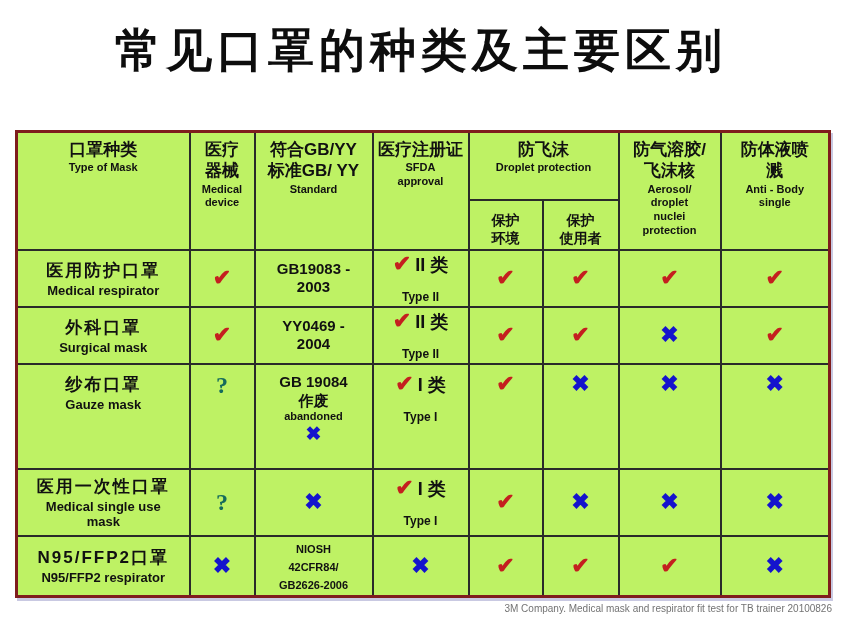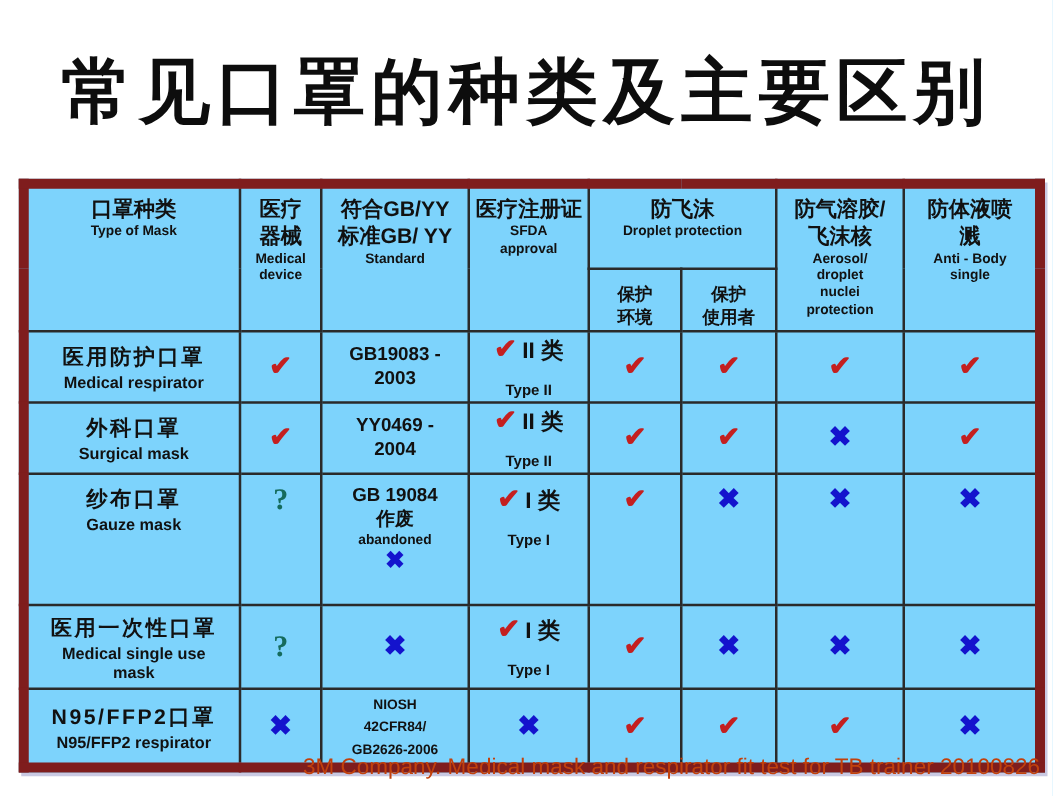--- a/index.html
+++ b/index.html
@@ -6,37 +6,37 @@
   html, body {
     width: 842px; height: 637px;
     background: #ffffff;
     font-family: "Liberation Sans", sans-serif;
     overflow: hidden;
   }
   .slide { position: relative; width: 842px; height: 637px; background: #fff; }
 
   .title {
     position: absolute;
-    top: 36px; left: 0; width: 100%;
+    top: 20px; left: 0; width: 100%;
     text-align: center;
-    font-size: 57px;
+    font-size: 46px;
     font-weight: bold;
     color: #0d0d0d;
     letter-spacing: 5px;
     white-space: nowrap;
   }
 
   table.masks {
     position: absolute;
-    left: 15px; top: 143px;
+    left: 15px; top: 130px;
     width: 813px;
     border-collapse: collapse;
     table-layout: fixed;
-    background: #7dd3fc;
-    border: 8px solid #7f1d1d;
+    background: #bef264;
+    border: 3px solid #7f1d1d;
     box-shadow: 2px 3px 0 rgba(40,40,140,0.25);
   }
   td, th {
     border: 2px solid #2a2a2a;
     text-align: center;
     vertical-align: middle;
     padding: 2px 4px;
     color: #111;
   }
   th { font-weight: bold; vertical-align: top; padding-top: 6px; }
@@ -58,22 +58,22 @@
 
   .approval-line { white-space: nowrap; }
   .approval-zh { font-size: 18px; font-weight: bold; margin-left: 4px; }
   .approval-en { display: block; font-size: 12px; font-weight: bold; margin-top: 13px; }
 
   tr.row-top td { vertical-align: top; padding-top: 8px; }
 
   .credit {
     position: absolute;
     top: 603px; right: 10px;
-    font-size: 18px;
-    color: #c2410c;
+    font-size: 10px;
+    color: #737373;
   }
 </style>
 </head>
 <body>
 
 <div class="slide">
 
   <div class="title">常见口罩的种类及主要区别</div>
 
   <table class="masks">

